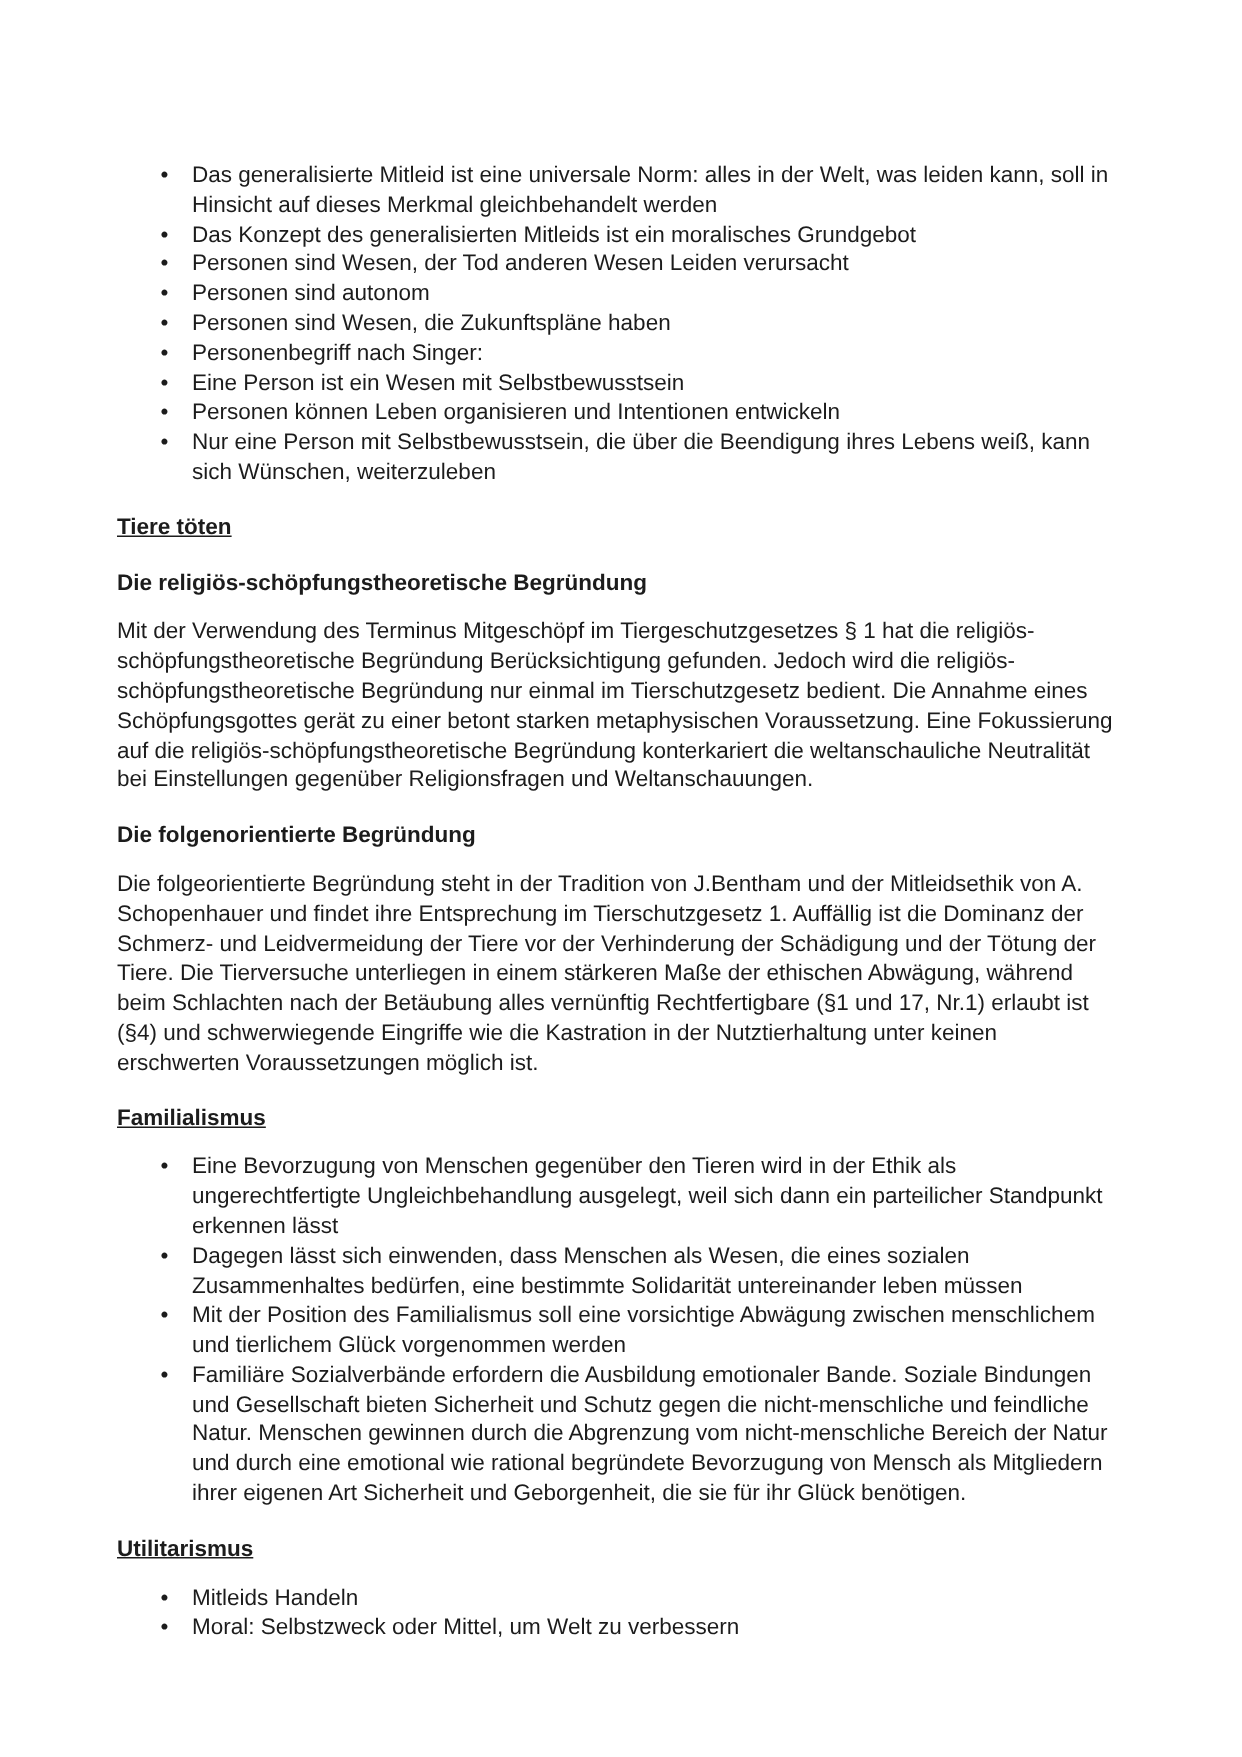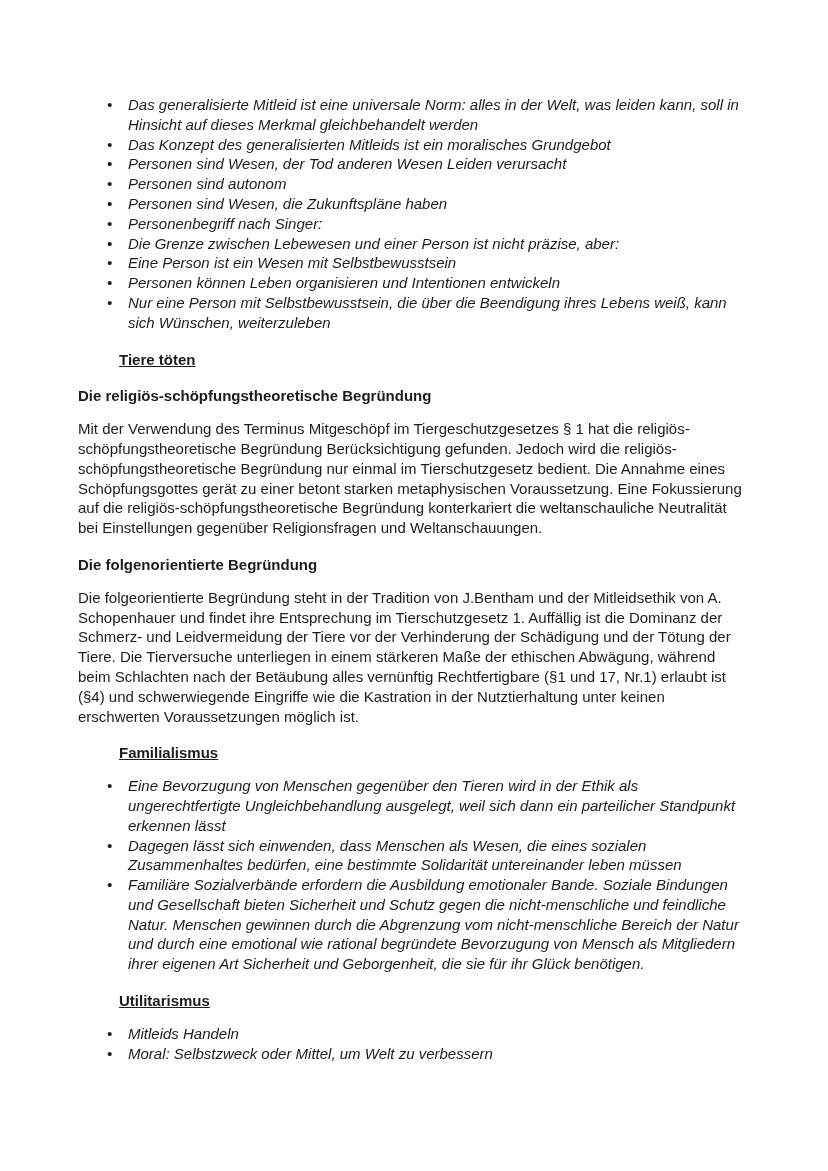--- a/index.html
+++ b/index.html
@@ -13,79 +13,77 @@
     box-sizing: border-box;
     background: #ffffff;
     padding: 95px 78px 50px 78px;
     font-family: "Liberation Sans", sans-serif;
     font-size: 15px;
     line-height: 1.32;
     color: #1c1c1c;
   }
   ul.bullets {
     list-style: none;
-    margin: 0 0 13px 0;
+    margin: 12px 0 13px 0;
     padding: 0 0 0 27px;
-    font-style: italic;
   }
   ul.bullets li {
     position: relative;
     padding-left: 23px;
     margin: 0;
   }
   ul.bullets li::before {
     content: "\2022";
     position: absolute;
     left: 2px;
     top: 0;
   }
   .h {
     font-size: 15px;
     font-weight: bold;
     margin: 17px 0 13px 0;
     line-height: 1.32;
   }
   .h.underline {
     text-decoration: underline;
-    margin-left: 41px;
   }
   p.para {
     margin: 0 0 13px 0;
   }
 </style>
 </head>
 <body>
 
 <div class="page">
 
   <ul class="bullets">
     <li>Das generalisierte Mitleid ist eine universale Norm: alles in der Welt, was leiden kann, soll in Hinsicht auf dieses Merkmal gleichbehandelt werden</li>
     <li>Das Konzept des generalisierten Mitleids ist ein moralisches Grundgebot</li>
     <li>Personen sind Wesen, der Tod anderen Wesen Leiden verursacht</li>
     <li>Personen sind autonom</li>
     <li>Personen sind Wesen, die Zukunftspläne haben</li>
     <li>Personenbegriff nach Singer:</li>
-    <li>Die Grenze zwischen Lebewesen und einer Person ist nicht präzise, aber:</li>
     <li>Eine Person ist ein Wesen mit Selbstbewusstsein</li>
     <li>Personen können Leben organisieren und Intentionen entwickeln</li>
     <li>Nur eine Person mit Selbstbewusstsein, die über die Beendigung ihres Lebens weiß, kann sich Wünschen, weiterzuleben</li>
   </ul>
 
   <h2 class="h underline">Tiere töten</h2>
 
   <h3 class="h">Die religiös-schöpfungstheoretische Begründung</h3>
   <p class="para">Mit der Verwendung des Terminus Mitgeschöpf im Tiergeschutzgesetzes § 1 hat die religiös-schöpfungstheoretische Begründung Berücksichtigung gefunden. Jedoch wird die religiös-schöpfungstheoretische Begründung nur einmal im Tierschutzgesetz bedient. Die Annahme eines Schöpfungsgottes gerät zu einer betont starken metaphysischen Voraussetzung. Eine Fokussierung auf die religiös-schöpfungstheoretische Begründung konterkariert die weltanschauliche Neutralität bei Einstellungen gegenüber Religionsfragen und Weltanschauungen.</p>
 
   <h3 class="h">Die folgenorientierte Begründung</h3>
   <p class="para">Die folgeorientierte Begründung steht in der Tradition von J.Bentham und der Mitleidsethik von A. Schopenhauer und findet ihre Entsprechung im Tierschutzgesetz 1. Auffällig ist die Dominanz der Schmerz- und Leidvermeidung der Tiere vor der Verhinderung der Schädigung und der Tötung der Tiere. Die Tierversuche unterliegen in einem stärkeren Maße der ethischen Abwägung, während beim Schlachten nach der Betäubung alles vernünftig Rechtfertigbare (§1 und 17, Nr.1) erlaubt ist (§4) und schwerwiegende Eingriffe wie die Kastration in der Nutztierhaltung unter keinen erschwerten Voraussetzungen möglich ist.</p>
 
   <h2 class="h underline">Familialismus</h2>
   <ul class="bullets">
     <li>Eine Bevorzugung von Menschen gegenüber den Tieren wird in der Ethik als ungerechtfertigte Ungleichbehandlung ausgelegt, weil sich dann ein parteilicher Standpunkt erkennen lässt</li>
     <li>Dagegen lässt sich einwenden, dass Menschen als Wesen, die eines sozialen Zusammenhaltes bedürfen, eine bestimmte Solidarität untereinander leben müssen</li>
+    <li>Mit der Position des Familialismus soll eine vorsichtige Abwägung zwischen menschlichem und tierlichem Glück vorgenommen werden</li>
     <li>Familiäre Sozialverbände erfordern die Ausbildung emotionaler Bande. Soziale Bindungen und Gesellschaft bieten Sicherheit und Schutz gegen die nicht-menschliche und feindliche Natur. Menschen gewinnen durch die Abgrenzung vom nicht-menschliche Bereich der Natur und durch eine emotional wie rational begründete Bevorzugung von Mensch als Mitgliedern ihrer eigenen Art Sicherheit und Geborgenheit, die sie für ihr Glück benötigen.</li>
   </ul>
 
   <h2 class="h underline">Utilitarismus</h2>
   <ul class="bullets">
     <li>Mitleids Handeln</li>
     <li>Moral: Selbstzweck oder Mittel, um Welt zu verbessern</li>
   </ul>
 
 </div>

